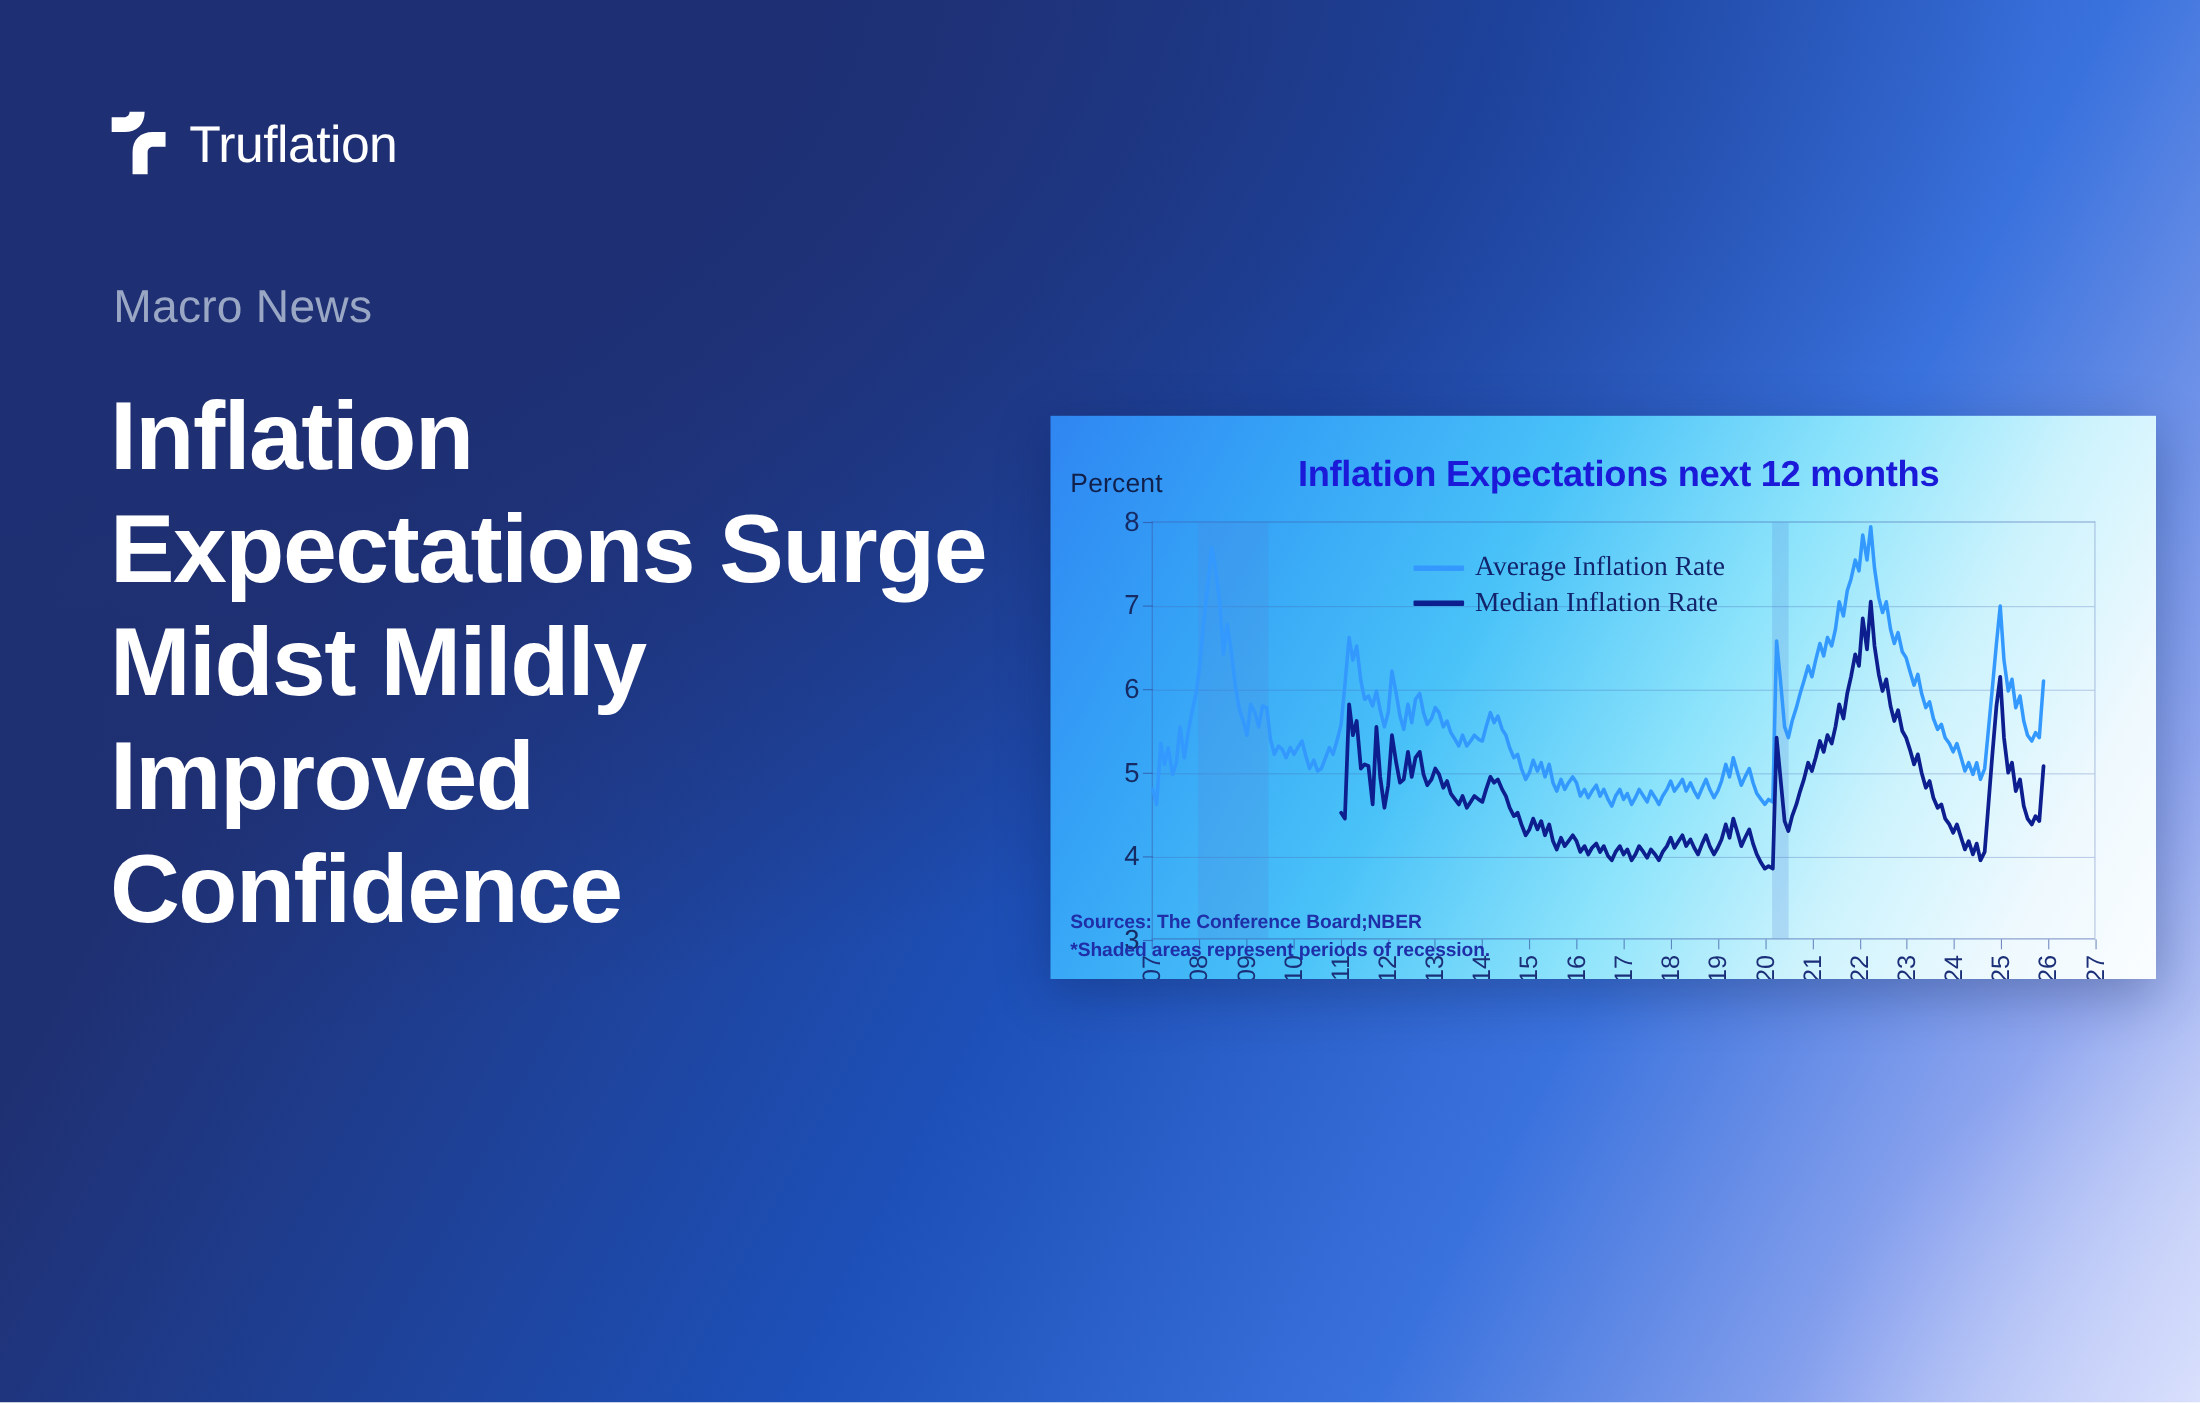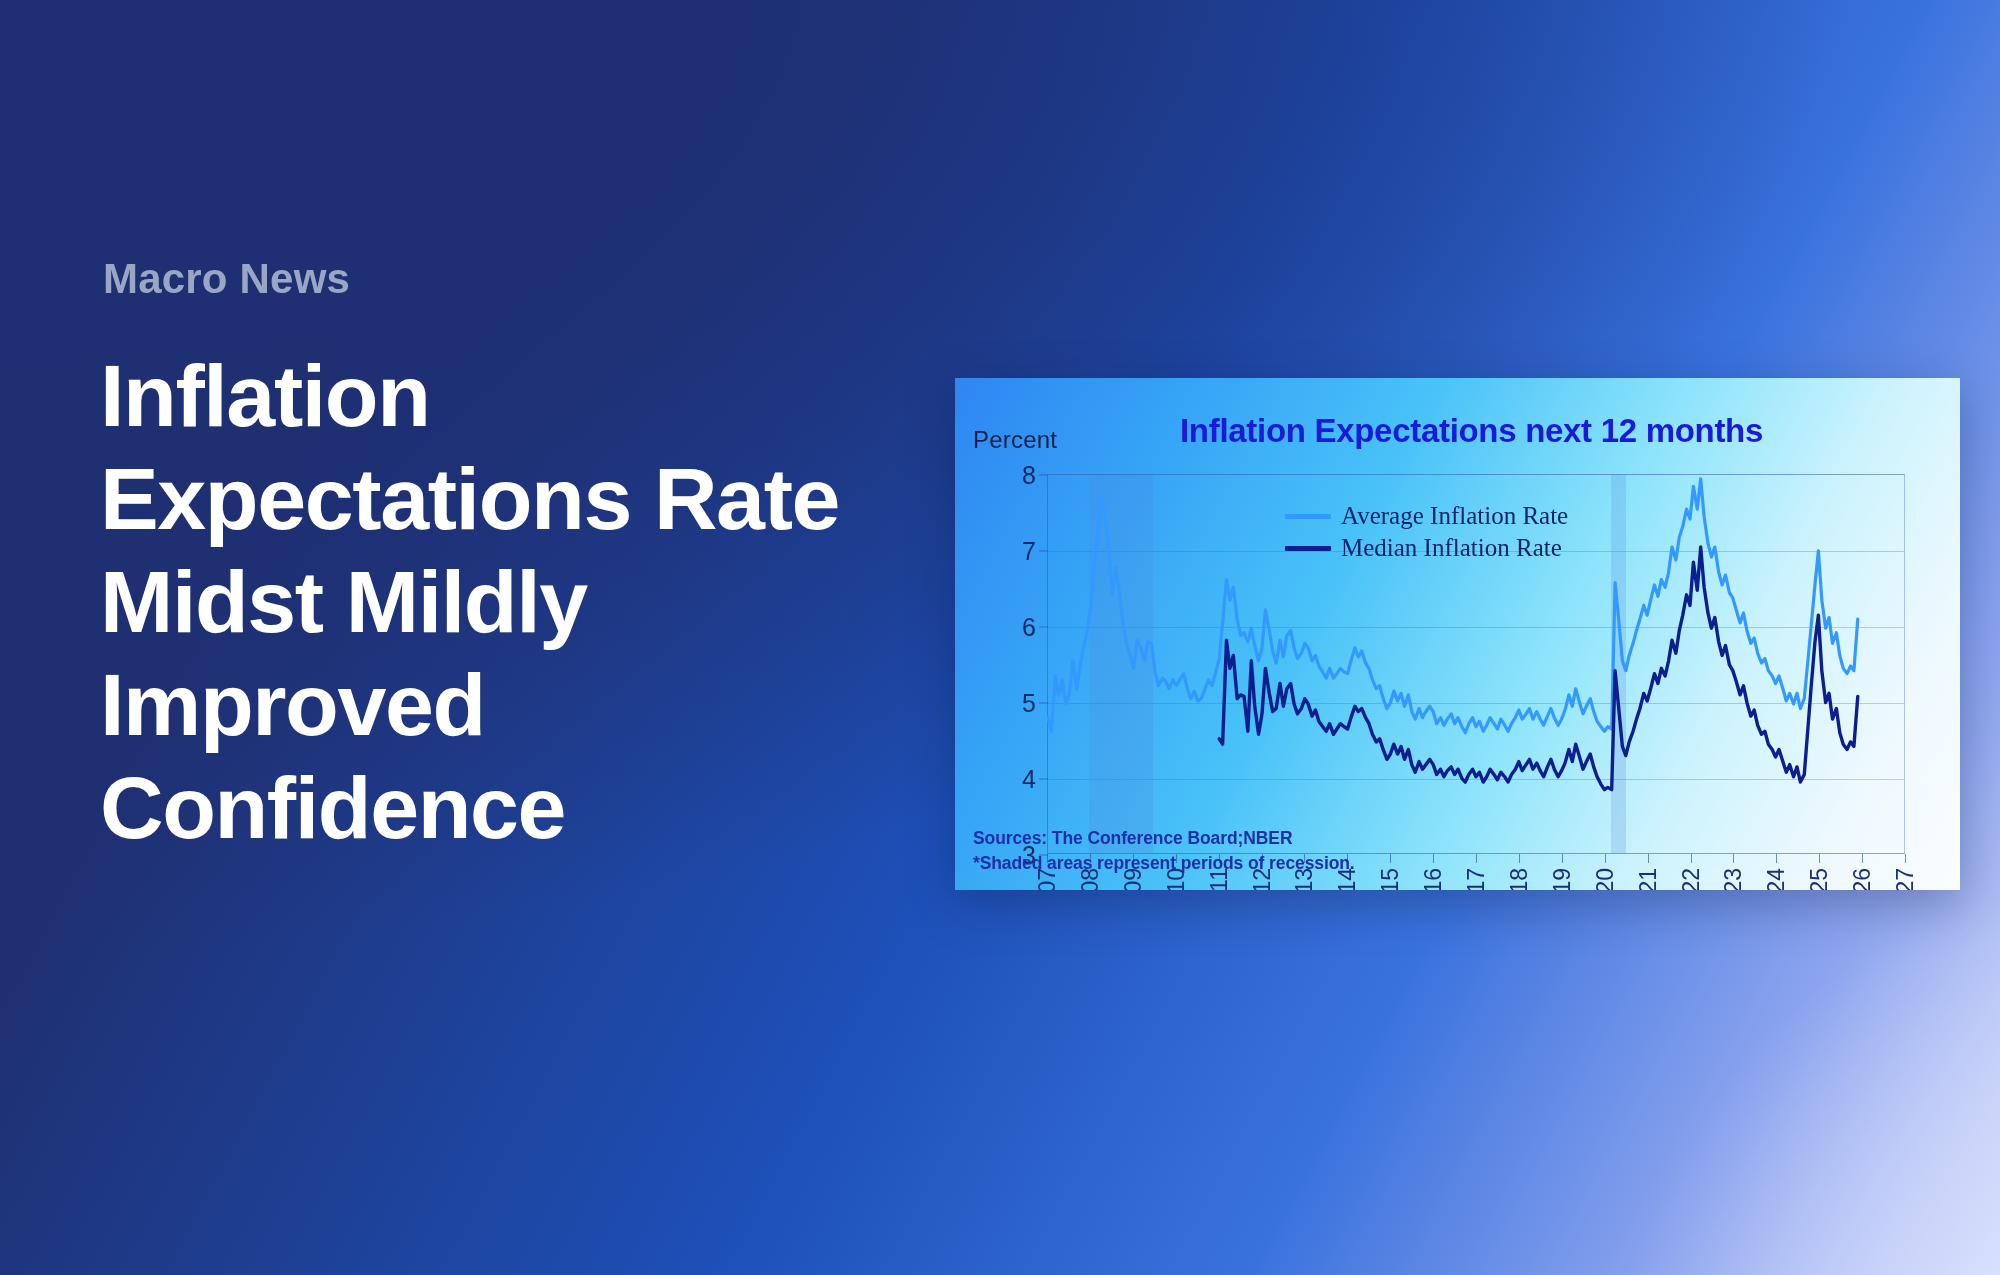--- a/index.html
+++ b/index.html
@@ -38,21 +38,21 @@
     letter-spacing: -0.5px;
     line-height: 1;
     white-space: nowrap;
   }
 
   
   .kicker {
     position: absolute; left: 103px; top: 255px;
     color: #9aa7c4;
     font-size: 42px;
-    font-weight: 700;
+    font-weight: 400;
     letter-spacing: 0.2px;
     z-index: 5;
   }
   .headline {
     position: absolute; left: 100px; top: 345px;
     width: 840px;
     color: #ffffff;
     font-size: 88px;
     font-weight: 700;
     line-height: 1.17;
@@ -143,23 +143,32 @@
     letter-spacing: -0.1px;
   }
   .chart-notes div { white-space: nowrap; }
   svg.series { position: absolute; inset: 0; overflow: visible; }
 </style>
 </head>
 <body>
 
 <div id="stage">
 
+  <div class="logo-row">
+    <span class="logo-mark-wrap">
+      <svg class="logo-mark" viewBox="0 0 52 60" aria-hidden="true">
+        <path d="M31.5 1.5 C31.5 13 24.5 20 13 20 L1.5 20 L1.5 6.5 L13 6.5 C15.6 6.5 17.8 4.4 17.8 1.5 Z" fill="#ffffff"></path>
+        <path d="M50.5 20 L50.5 33.5 L39 33.5 C36.4 33.5 34.2 35.6 34.2 38.5 L34.2 58.5 L20.5 58.5 L20.5 38.5 C20.5 27 27.5 20 39 20 Z" fill="#ffffff"></path>
+      </svg>
+    </span>
+    <span class="logo-word">Truflation</span>
+  </div>
 
   <div class="kicker">Macro News</div>
-  <h1 class="headline">Inflation Expectations Rate Midst Mildly Improved Confidence</h1>
+  <h1 class="headline">Inflation Expectations Surge Midst Mildly Improved Confidence</h1>
 
   <div class="chart-card">
     <div class="chart-inner">
 
       <div class="percent-label">Percent</div>
       <div class="chart-title">Inflation Expectations next 12 months</div>
 
       <div class="plot" id="plot">
           <div class="gridline" style="top: 304px;"></div>
           <div class="gridline" style="top: 228px;"></div>

